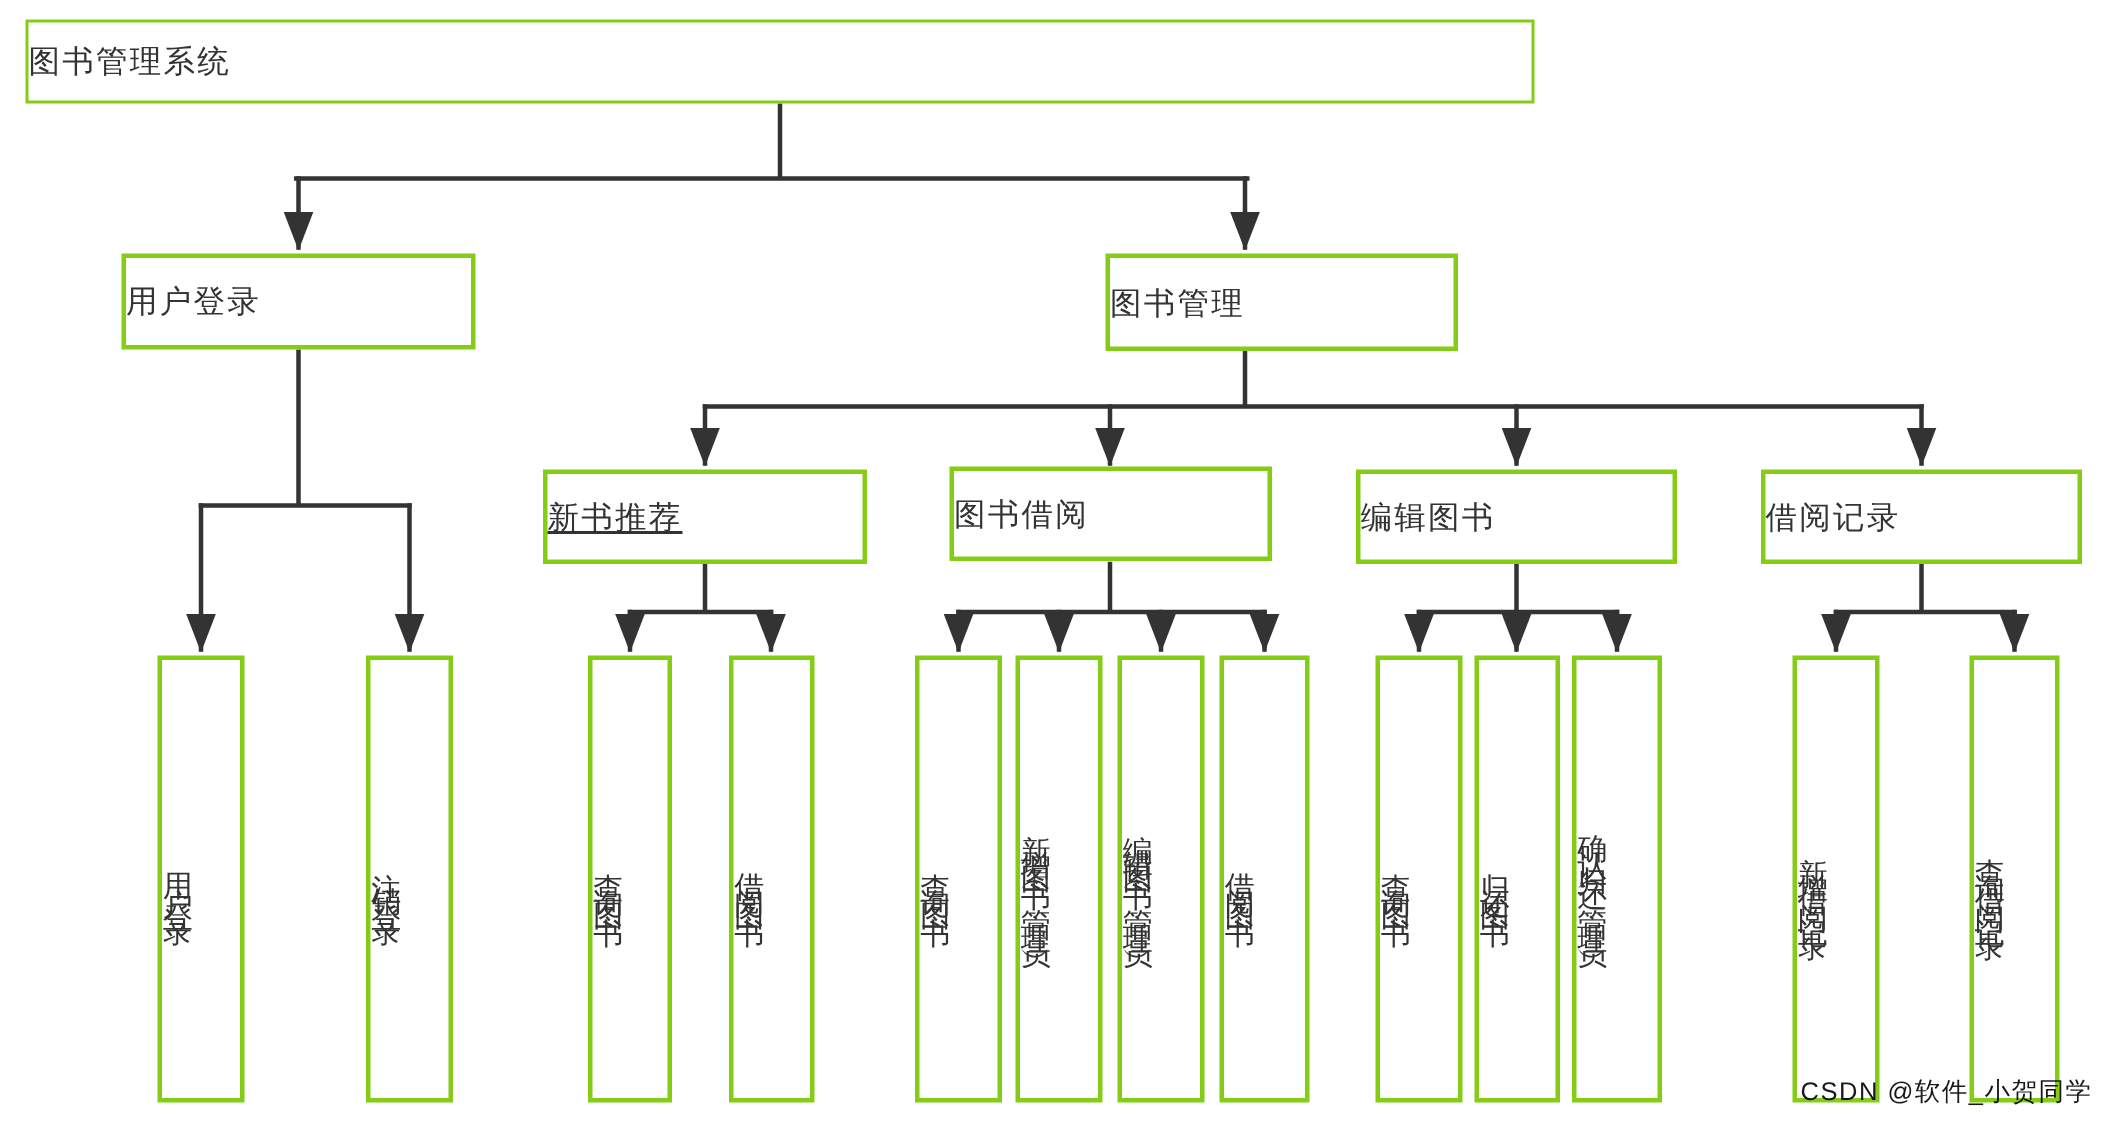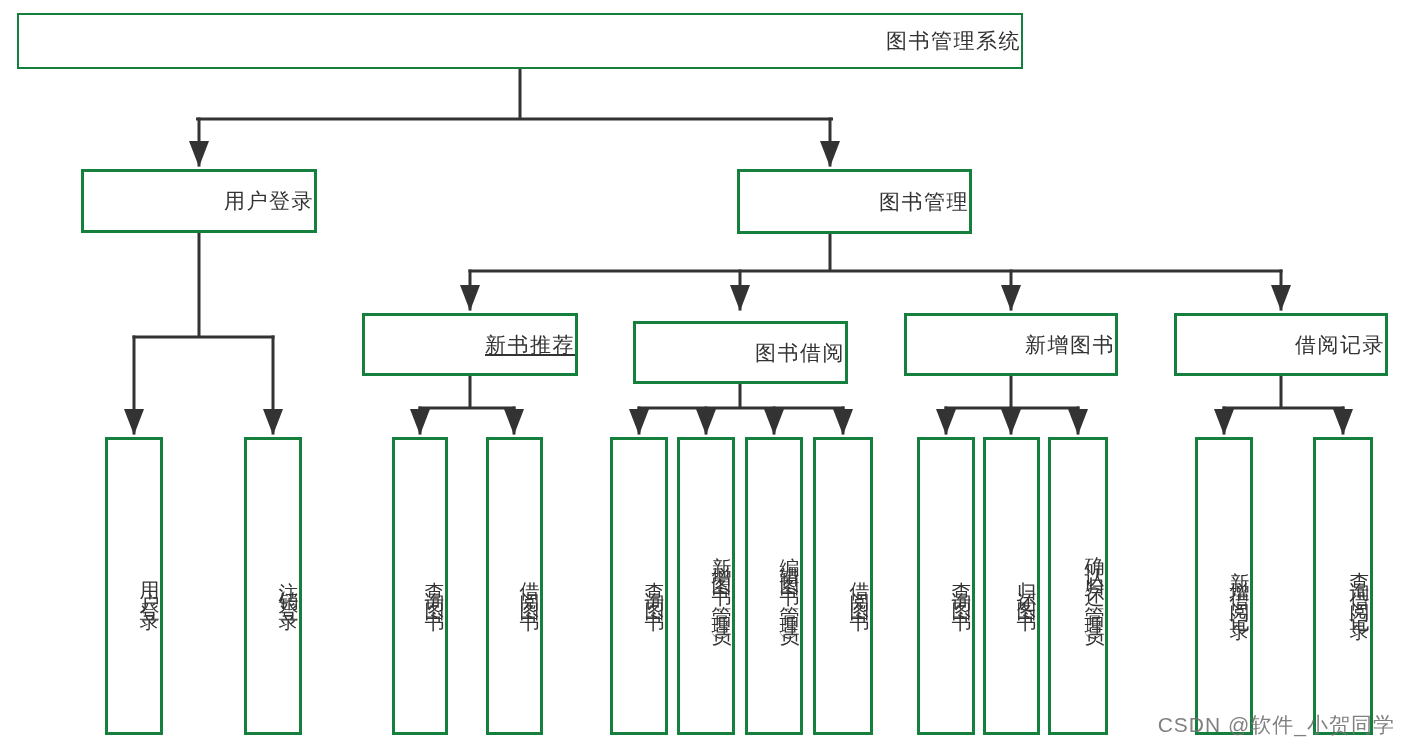--- a/index.html
+++ b/index.html
@@ -9,25 +9,25 @@
     height: 747px;
     background: #ffffff;
     font-family: "Liberation Sans", sans-serif;
     overflow: hidden;
   }
   svg.wires { position: absolute; left: 0; top: 0; z-index: 1; }
   .node {
     position: absolute;
     box-sizing: border-box;
     background: #ffffff;
-    border: 3px solid #15803d;
+    border: 3px solid #84cc16;
     color: #333333;
     display: flex;
     align-items: center;
-    justify-content: flex-end;
+    justify-content: flex-start;
     z-index: 2;
   }
   .node.root { border-width: 2px; }
   .hlabel {
     font-size: 21px;
     letter-spacing: 1.5px;
     white-space: nowrap;
   }
   .vlabel {
     writing-mode: vertical-rl;
@@ -35,22 +35,22 @@
     font-size: 20px;
     line-height: 1;
     letter-spacing: 10px;
     white-space: nowrap;
   }
   .watermark {
     position: absolute;
     right: 10px;
     bottom: 8px;
     z-index: 3;
-    font-size: 21px;
-    color: #737373;
+    font-size: 17px;
+    color: #000000;
     opacity: 0.9;
     letter-spacing: 1px;
     white-space: nowrap;
     margin-left: 48px;
   }
 </style>
 </head>
 <body>
 
 <div class="canvas">
@@ -105,25 +105,25 @@
   <div class="node" style="left:81px; top:169px; width:236px; height:64px;">
     <span class="hlabel">用户登录</span>
   </div>
   <div class="node" style="left:712px; top:169px; width:235px; height:65px;margin-left:25px;">
     <span class="hlabel">图书管理</span>
   </div>
 
   <div class="node" style="left:362px; top:313px; width:216px; height:63px;text-decoration:underline;">
     <span class="hlabel">新书推荐</span>
   </div>
-  <div class="node" style="left:633px; top:321px; width:215px; height:63px;">
+  <div class="node" style="left:633px; top:311px; width:215px; height:63px;">
     <span class="hlabel">图书借阅</span>
   </div>
   <div class="node" style="left:904px; top:313px; width:214px; height:63px;">
-    <span class="hlabel">新增图书</span>
+    <span class="hlabel">编辑图书</span>
   </div>
   <div class="node" style="left:1174px; top:313px; width:214px; height:63px;font-family:Liberation Mono, monospace;">
     <span class="hlabel">借阅记录</span>
   </div>
 
   <div class="node" style="left:105px; top:437px; width:58px; height:298px;">
     <span class="vlabel">用户登录</span>
   </div>
   <div class="node" style="left:244px; top:437px; width:58px; height:298px;">
     <span class="vlabel">注销登录</span>

